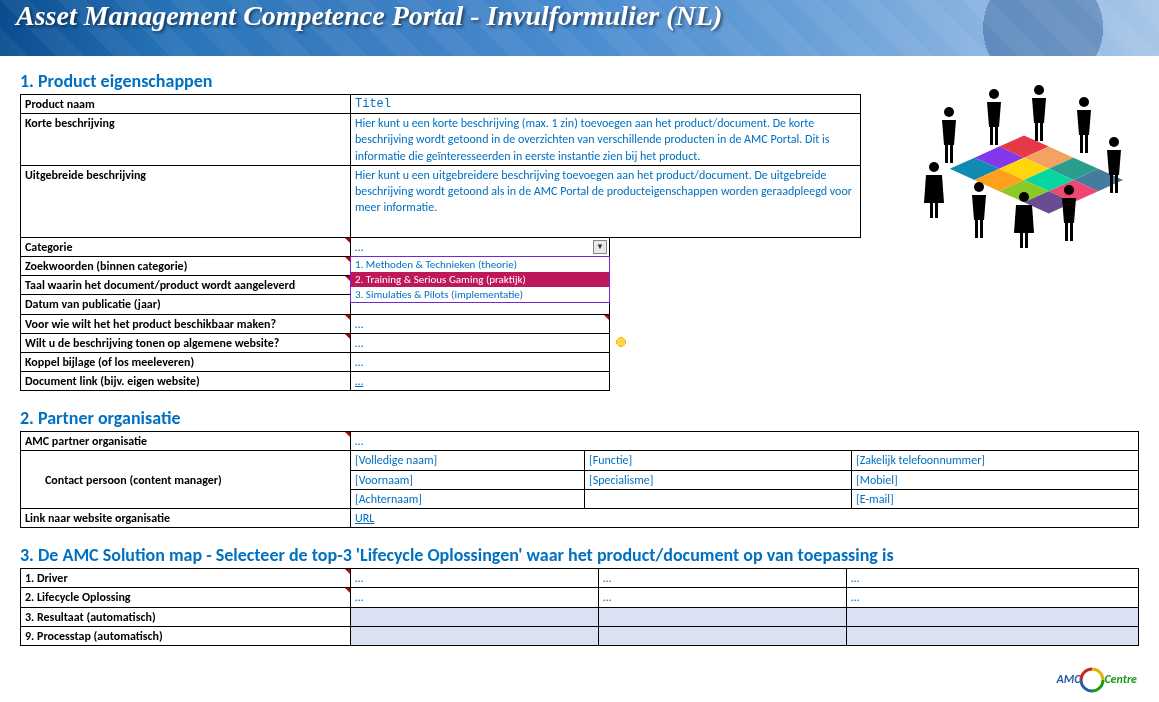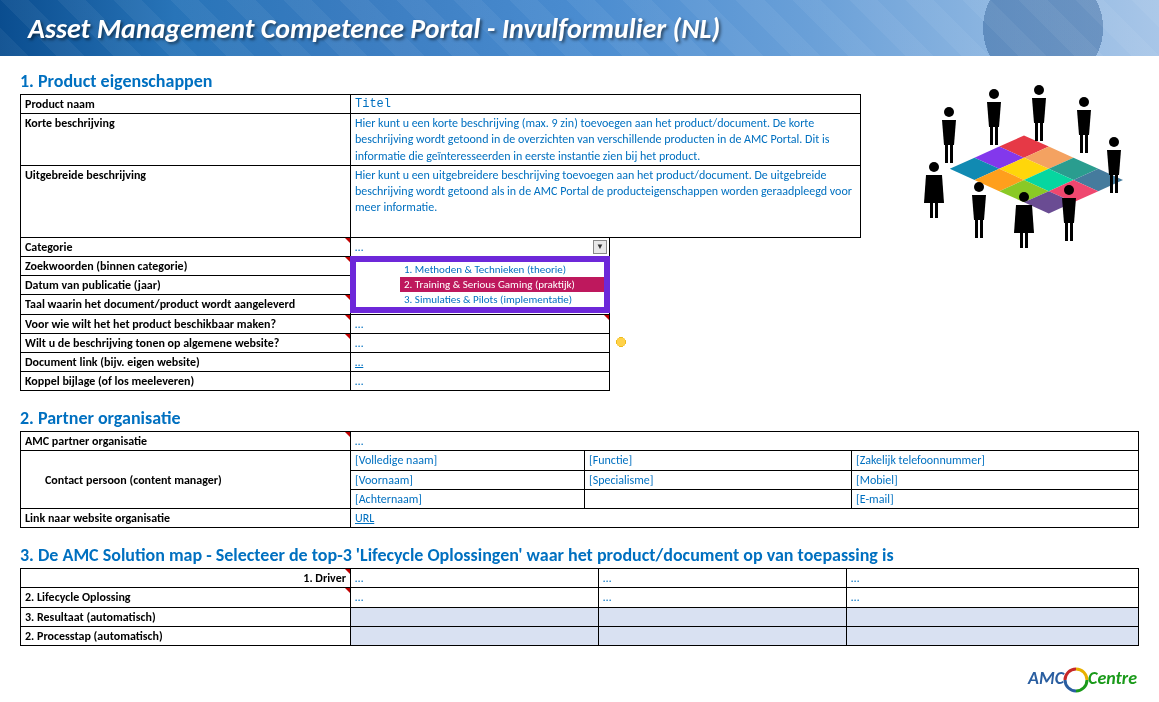--- a/index.html
+++ b/index.html
@@ -1,21 +1,21 @@
 <!DOCTYPE html>
 <html><head>
 <meta charset="utf-8">
 <style>
 * { box-sizing: border-box; margin: 0; padding: 0; }
 body { font-family: Calibri, Arial, sans-serif; font-size: 12px; background: #fff; width: 1159px; }
 
 .header {
   height: 56px;
   background: linear-gradient(90deg, #0a4d8f 0%, #2874b8 15%, #3a7cc0 30%, #4a8cd0 50%, #6aa0d8 70%, #8ab4e0 85%, #a8c6e8 100%);
-  display: flex; align-items: center; padding-left: 28px; position: relative; overflow: hidden;
+  display: flex; align-items: flex-start; padding-left: 16px; position: relative; overflow: hidden; font-family: Liberation Serif, serif;
 }
 .header::before {
   content: ""; position: absolute; inset: 0;
   background:
     repeating-linear-gradient(45deg, rgba(255,255,255,0.05) 0 20px, transparent 20px 40px),
     radial-gradient(circle at 90% 50%, rgba(30,80,140,0.4) 0 60px, transparent 60px);
 }
 .header h1 {
   color: #fff; font-size: 28px; font-weight: bold; font-style: italic;
   text-shadow: 2px 2px 3px rgba(0,0,0,0.5); position: relative; z-index: 1;
@@ -38,34 +38,34 @@
 .illus { width: 230px; height: 180px; position: relative; margin-left: auto; }
 
 .dropdown-wrap { position: relative; }
 .dd-btn {
   position: absolute; right: 2px; top: 50%; transform: translateY(-50%);
   width: 14px; height: 14px; background: #e8e8e8; border: 1px solid #888;
   display: flex; align-items: center; justify-content: center; font-size: 8px; color: #333;
 }
 .dd-list {
   position: absolute; top: 100%; left: -1px; right: -1px; background: #fff;
-  border: 6px solid #6d28d9; z-index: 10; padding-left: 44px;
+  border: 1px solid #6d28d9; z-index: 10;
 }
 .dd-item { padding: 0 4px; font-size: 11px; line-height: 15px; cursor: default; }
 .dd-item.sel { background: #be185d; color: #fff; }
 
 .redcorner { position: relative; }
 .redcorner::after {
   content: ""; position: absolute; top: 0; right: 0;
   border-top: 5px solid #c00000; border-left: 5px solid transparent;
 }
 
 .warn { display: inline-block; width: 12px; height: 12px; background: radial-gradient(circle, #ffd24a 0 50%, #e8b000 55%, transparent 60%); border-radius: 50%; vertical-align: middle; margin-left: 6px; }
 
-.logo { position: absolute; right: 22px; bottom: 8px; font-size: 18px; font-style: italic; font-weight: bold; }
+.logo { position: absolute; right: 22px; bottom: 8px; font-size: 12px; font-style: italic; font-weight: bold; }
 .logo .amc { color: #2a5ea0; }
 .logo .centre { color: #1a9a1a; }
 .logo-swirl { display: inline-block; width: 28px; height: 28px; vertical-align: middle; margin: 0 -2px; }
 </style>
 </head>
 <body>
 
 <div class="header">
   <h1>Asset Management Competence Portal - Invulformulier (NL)</h1>
 </div>
@@ -76,21 +76,21 @@
     <div class="s1-left">
       <div class="section-title">1. Product eigenschappen</div>
       <table class="data">
         <tbody>
             <tr>
           <td class="label" style="width:330px;">Product naam</td>
           <td class="val" style="width:510px;font-family:Liberation Mono, monospace;">Titel</td>
         </tr>
         <tr>
           <td class="label">Korte beschrijving</td>
-          <td class="val">Hier kunt u een korte beschrijving (max. 9 zin) toevoegen aan het product/document. De korte beschrijving wordt getoond in de overzichten van verschillende producten in de AMC Portal. Dit is informatie die geïnteresseerden in eerste instantie zien bij het product.</td>
+          <td class="val">Hier kunt u een korte beschrijving (max. 1 zin) toevoegen aan het product/document. De korte beschrijving wordt getoond in de overzichten van verschillende producten in de AMC Portal. Dit is informatie die geïnteresseerden in eerste instantie zien bij het product.</td>
         </tr>
         <tr>
           <td class="label" style="height:72px;">Uitgebreide beschrijving</td>
           <td class="val">Hier kunt u een uitgebreidere beschrijving toevoegen aan het product/document. De uitgebreide beschrijving wordt getoond als in de AMC Portal de producteigenschappen worden geraadpleegd voor meer informatie.</td>
         </tr>
       </tbody>
         </table>
 
       <table class="data" style="margin-top:-1px;">
         <tbody>
@@ -104,45 +104,45 @@
               <div class="dd-item sel">2. Training &amp; Serious Gaming (praktijk)</div>
               <div class="dd-item">3. Simulaties &amp; Pilots (implementatie)</div>
             </div>
           </td>
         </tr>
         <tr>
           <td class="label redcorner">Zoekwoorden (binnen categorie)</td>
           <td class="ellipsis"></td>
         </tr>
         <tr>
+          <td class="label redcorner">Taal waarin het document/product wordt aangeleverd</td>
+          <td class="ellipsis"></td>
+        </tr>
+        <tr>
           <td class="label">Datum van publicatie (jaar)</td>
-          <td class="ellipsis"></td>
-        </tr>
-        <tr>
-          <td class="label redcorner">Taal waarin het document/product wordt aangeleverd</td>
           <td class="ellipsis"></td>
         </tr>
         <tr>
           <td class="label redcorner">Voor wie wilt het het product beschikbaar maken?</td>
           <td class="ellipsis redcorner">…</td>
         </tr>
         <tr>
           <td class="label redcorner">Wilt u de beschrijving tonen op algemene website?</td>
           <td class="ellipsis" style="position:relative;">
             <span>…</span>
             <span class="warn" style="position:absolute; right:-18px; top:2px;"></span>
           </td>
         </tr>
         <tr>
+          <td class="label">Koppel bijlage (of los meeleveren)</td>
+          <td class="ellipsis">…</td>
+        </tr>
+        <tr>
           <td class="label">Document link (bijv. eigen website)</td>
           <td class="link">…</td>
-        </tr>
-        <tr>
-          <td class="label">Koppel bijlage (of los meeleveren)</td>
-          <td class="ellipsis">…</td>
         </tr>
       </tbody>
         </table>
     </div>
 
     <div class="illus">
       <svg viewBox="0 0 230 180" width="230" height="180">
         <g transform="translate(115,110) scale(1,0.45) rotate(0)">
           <rect x="-70" y="-70" width="35" height="35" fill="#e63946" transform="rotate(45)"></rect>
           <rect x="-35" y="-70" width="35" height="35" fill="#f4a261" transform="rotate(45)"></rect>
@@ -244,39 +244,39 @@
       <td class="label">Link naar website organisatie</td>
       <td class="link" colspan="3">URL</td>
     </tr>
   </tbody>
     </table>
 
   <div class="section-title">3. De AMC Solution map - Selecteer de top-3 'Lifecycle Oplossingen' waar het product/document op van toepassing is</div>
   <table class="data" style="width:1119px;">
     <tbody>
         <tr>
-      <td class="label redcorner" style="width:330px;text-align:right;">1. Driver</td>
+      <td class="label redcorner" style="width:330px;">1. Driver</td>
       <td class="ellipsis" style="width:248px;">…</td>
       <td class="ellipsis" style="width:248px;">…</td>
       <td class="ellipsis">…</td>
     </tr>
     <tr>
       <td class="label redcorner">2. Lifecycle Oplossing</td>
       <td class="ellipsis">…</td>
       <td class="ellipsis">…</td>
       <td class="ellipsis">…</td>
     </tr>
     <tr>
       <td class="label">3. Resultaat (automatisch)</td>
       <td class="auto"></td>
       <td class="auto"></td>
       <td class="auto"></td>
     </tr>
     <tr>
-      <td class="label">2. Processtap (automatisch)</td>
+      <td class="label">9. Processtap (automatisch)</td>
       <td class="auto"></td>
       <td class="auto"></td>
       <td class="auto"></td>
     </tr>
   </tbody>
     </table>
 
 </div>
 
 <div class="logo">

